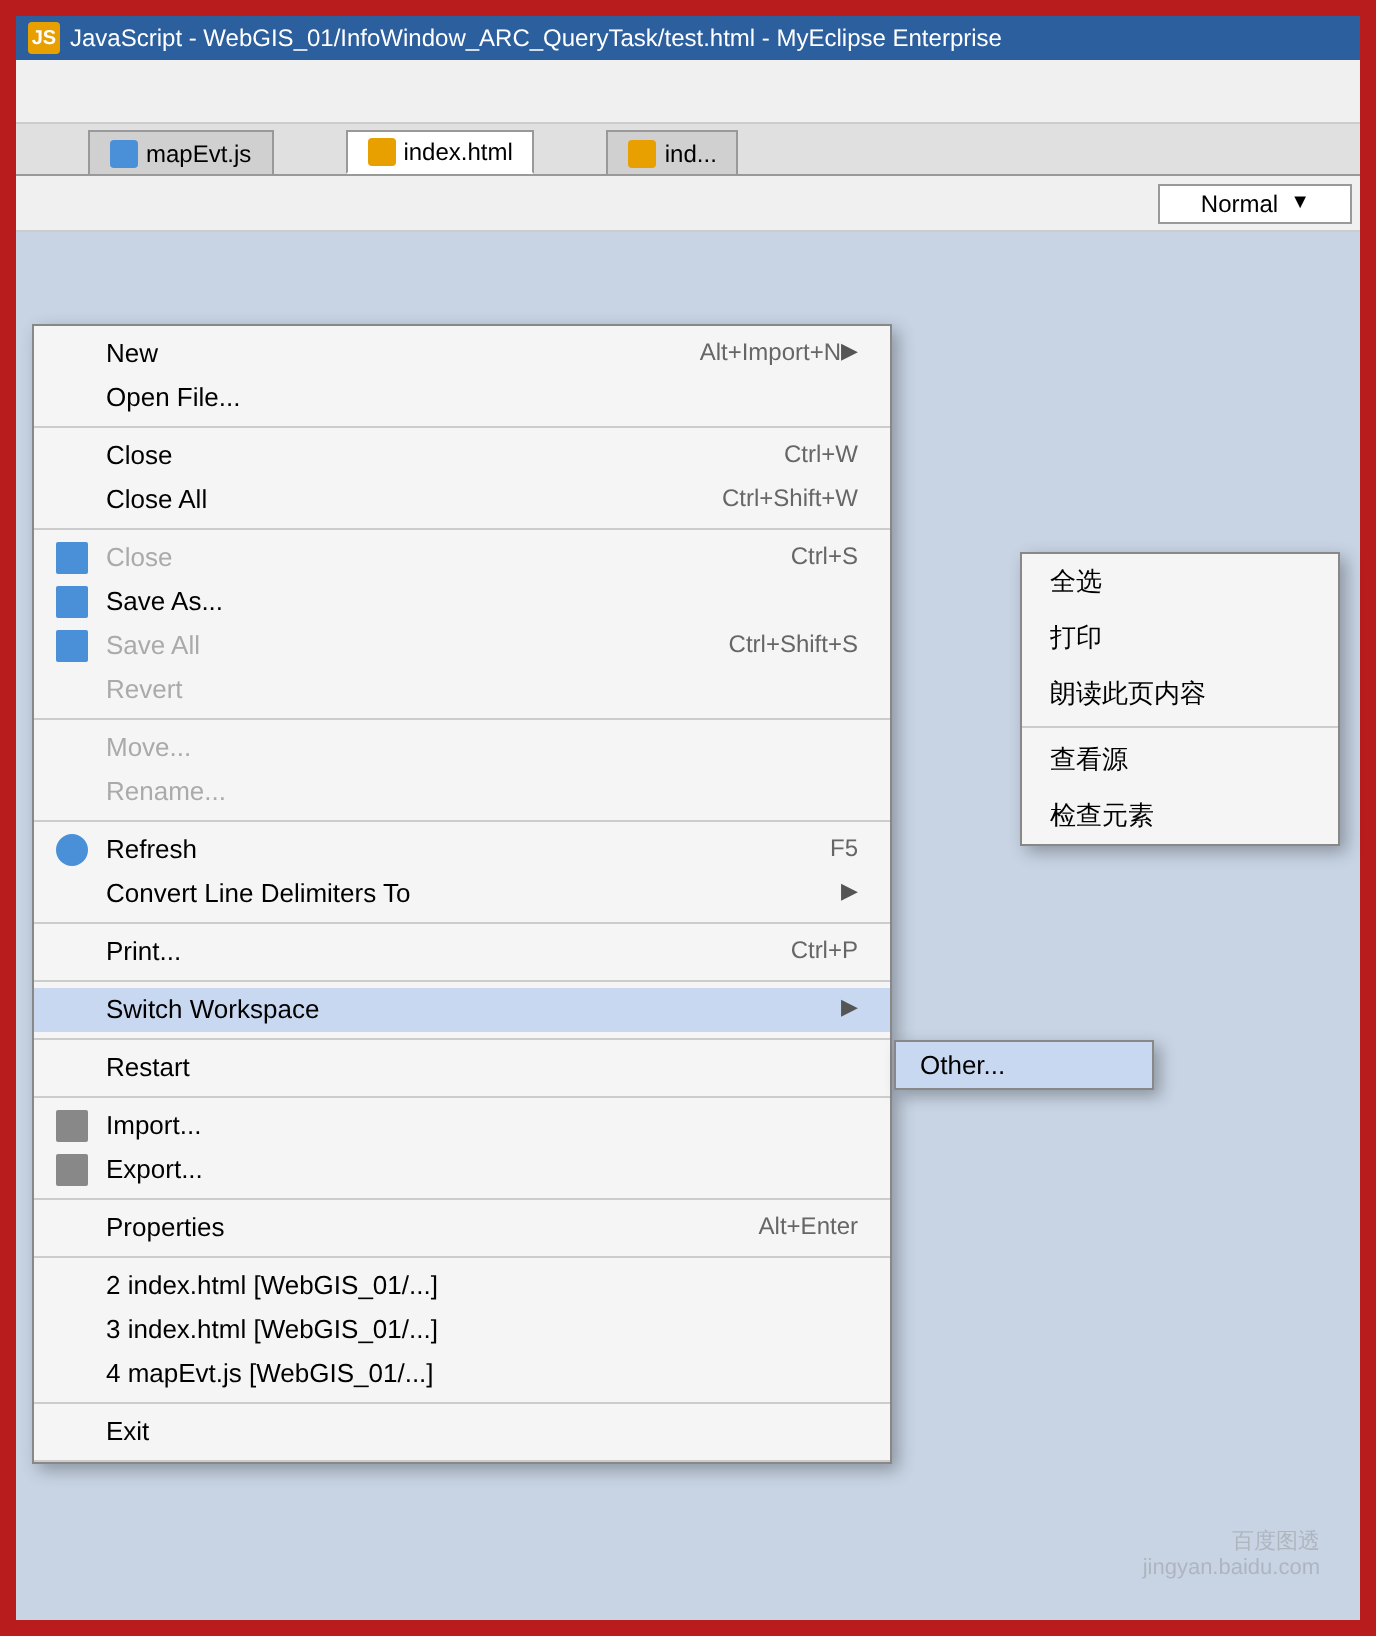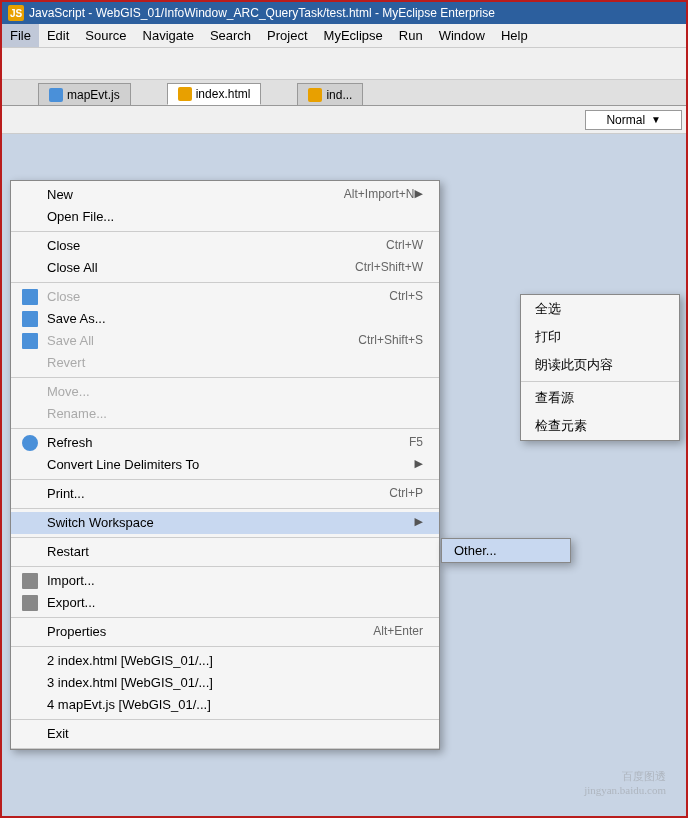--- a/index.html
+++ b/index.html
@@ -206,21 +206,21 @@
       font-size: 13px;
     }
     .submenu-item.highlighted {
       background: #c8d8f0;
     }
 
     
     .context-menu {
       position: absolute;
       top: 160px;
-      left: 518px;
+      left: 502px;
       background: #f5f5f5;
       border: 1px solid #888;
       box-shadow: 3px 3px 8px rgba(0,0,0,0.3);
       width: 160px;
       z-index: 102;
       pointer-events: all;
     }
     .context-menu-item {
       padding: 5px 14px;
       cursor: pointer;
@@ -234,58 +234,45 @@
 
     
     .watermark {
       position: absolute;
       bottom: 20px;
       right: 20px;
       opacity: 0.4;
       font-size: 11px;
       color: #888;
       text-align: right;
-      font-family: Liberation Serif, serif;
     }
 
     .app-window {
       display: flex;
       flex-direction: column;
       height: 818px;
-      border: 2px solid #b91c1c;
+      border: 8px solid #b91c1c;
     }
 
     .content-area {
       flex: 1;
       background: #c8d4e4;
       position: relative;
     }
   </style>
 </head>
 <body>
 
 <div class="app-window">
 
   <div class="title-bar">
     <div class="title-bar-icon">JS</div>
     <span>JavaScript - WebGIS_01/InfoWindow_ARC_QueryTask/test.html - MyEclipse Enterprise</span>
   </div>
 
-  <div class="menu-bar">
-    <div class="menu-item active">File</div>
-    <div class="menu-item">Edit</div>
-    <div class="menu-item">Source</div>
-    <div class="menu-item">Navigate</div>
-    <div class="menu-item">Search</div>
-    <div class="menu-item">Project</div>
-    <div class="menu-item">MyEclipse</div>
-    <div class="menu-item">Run</div>
-    <div class="menu-item">Window</div>
-    <div class="menu-item">Help</div>
-  </div>
 
   <div class="toolbar">
     
   </div>
 
   <div class="tab-bar">
     <div class="tab">
       <div class="tab-icon"></div>
       <span>mapEvt.js</span>
     </div>

